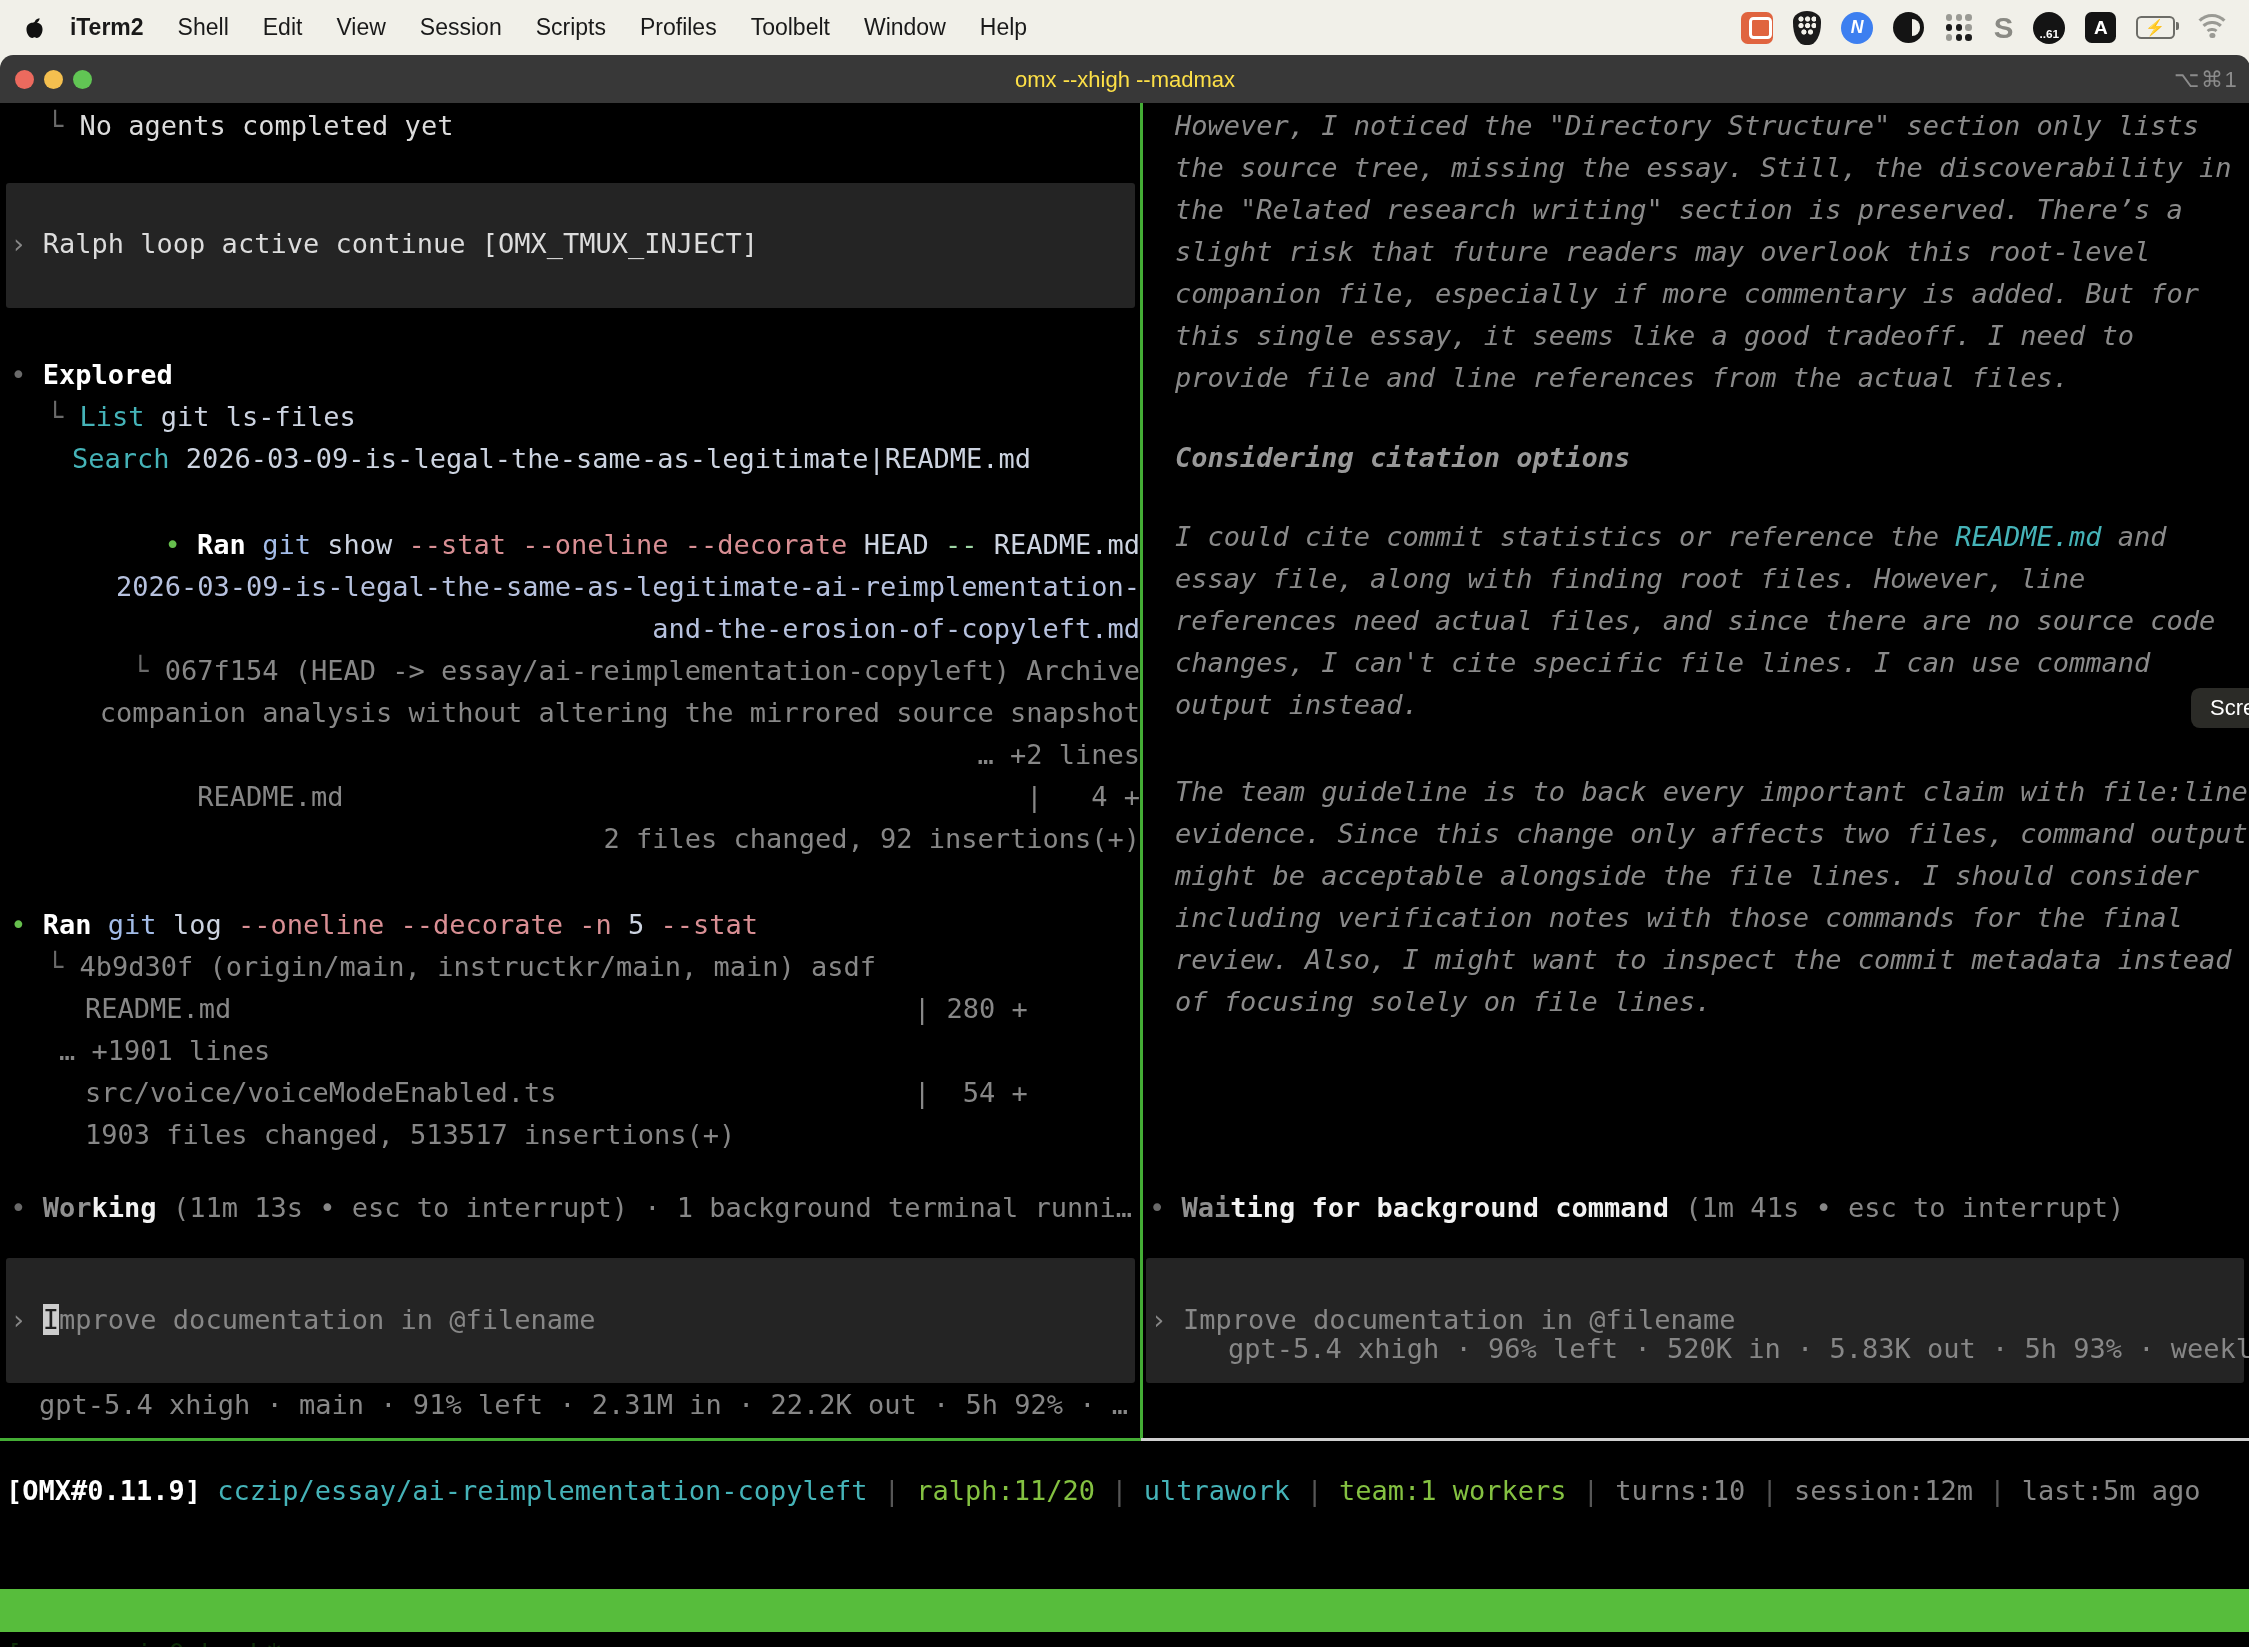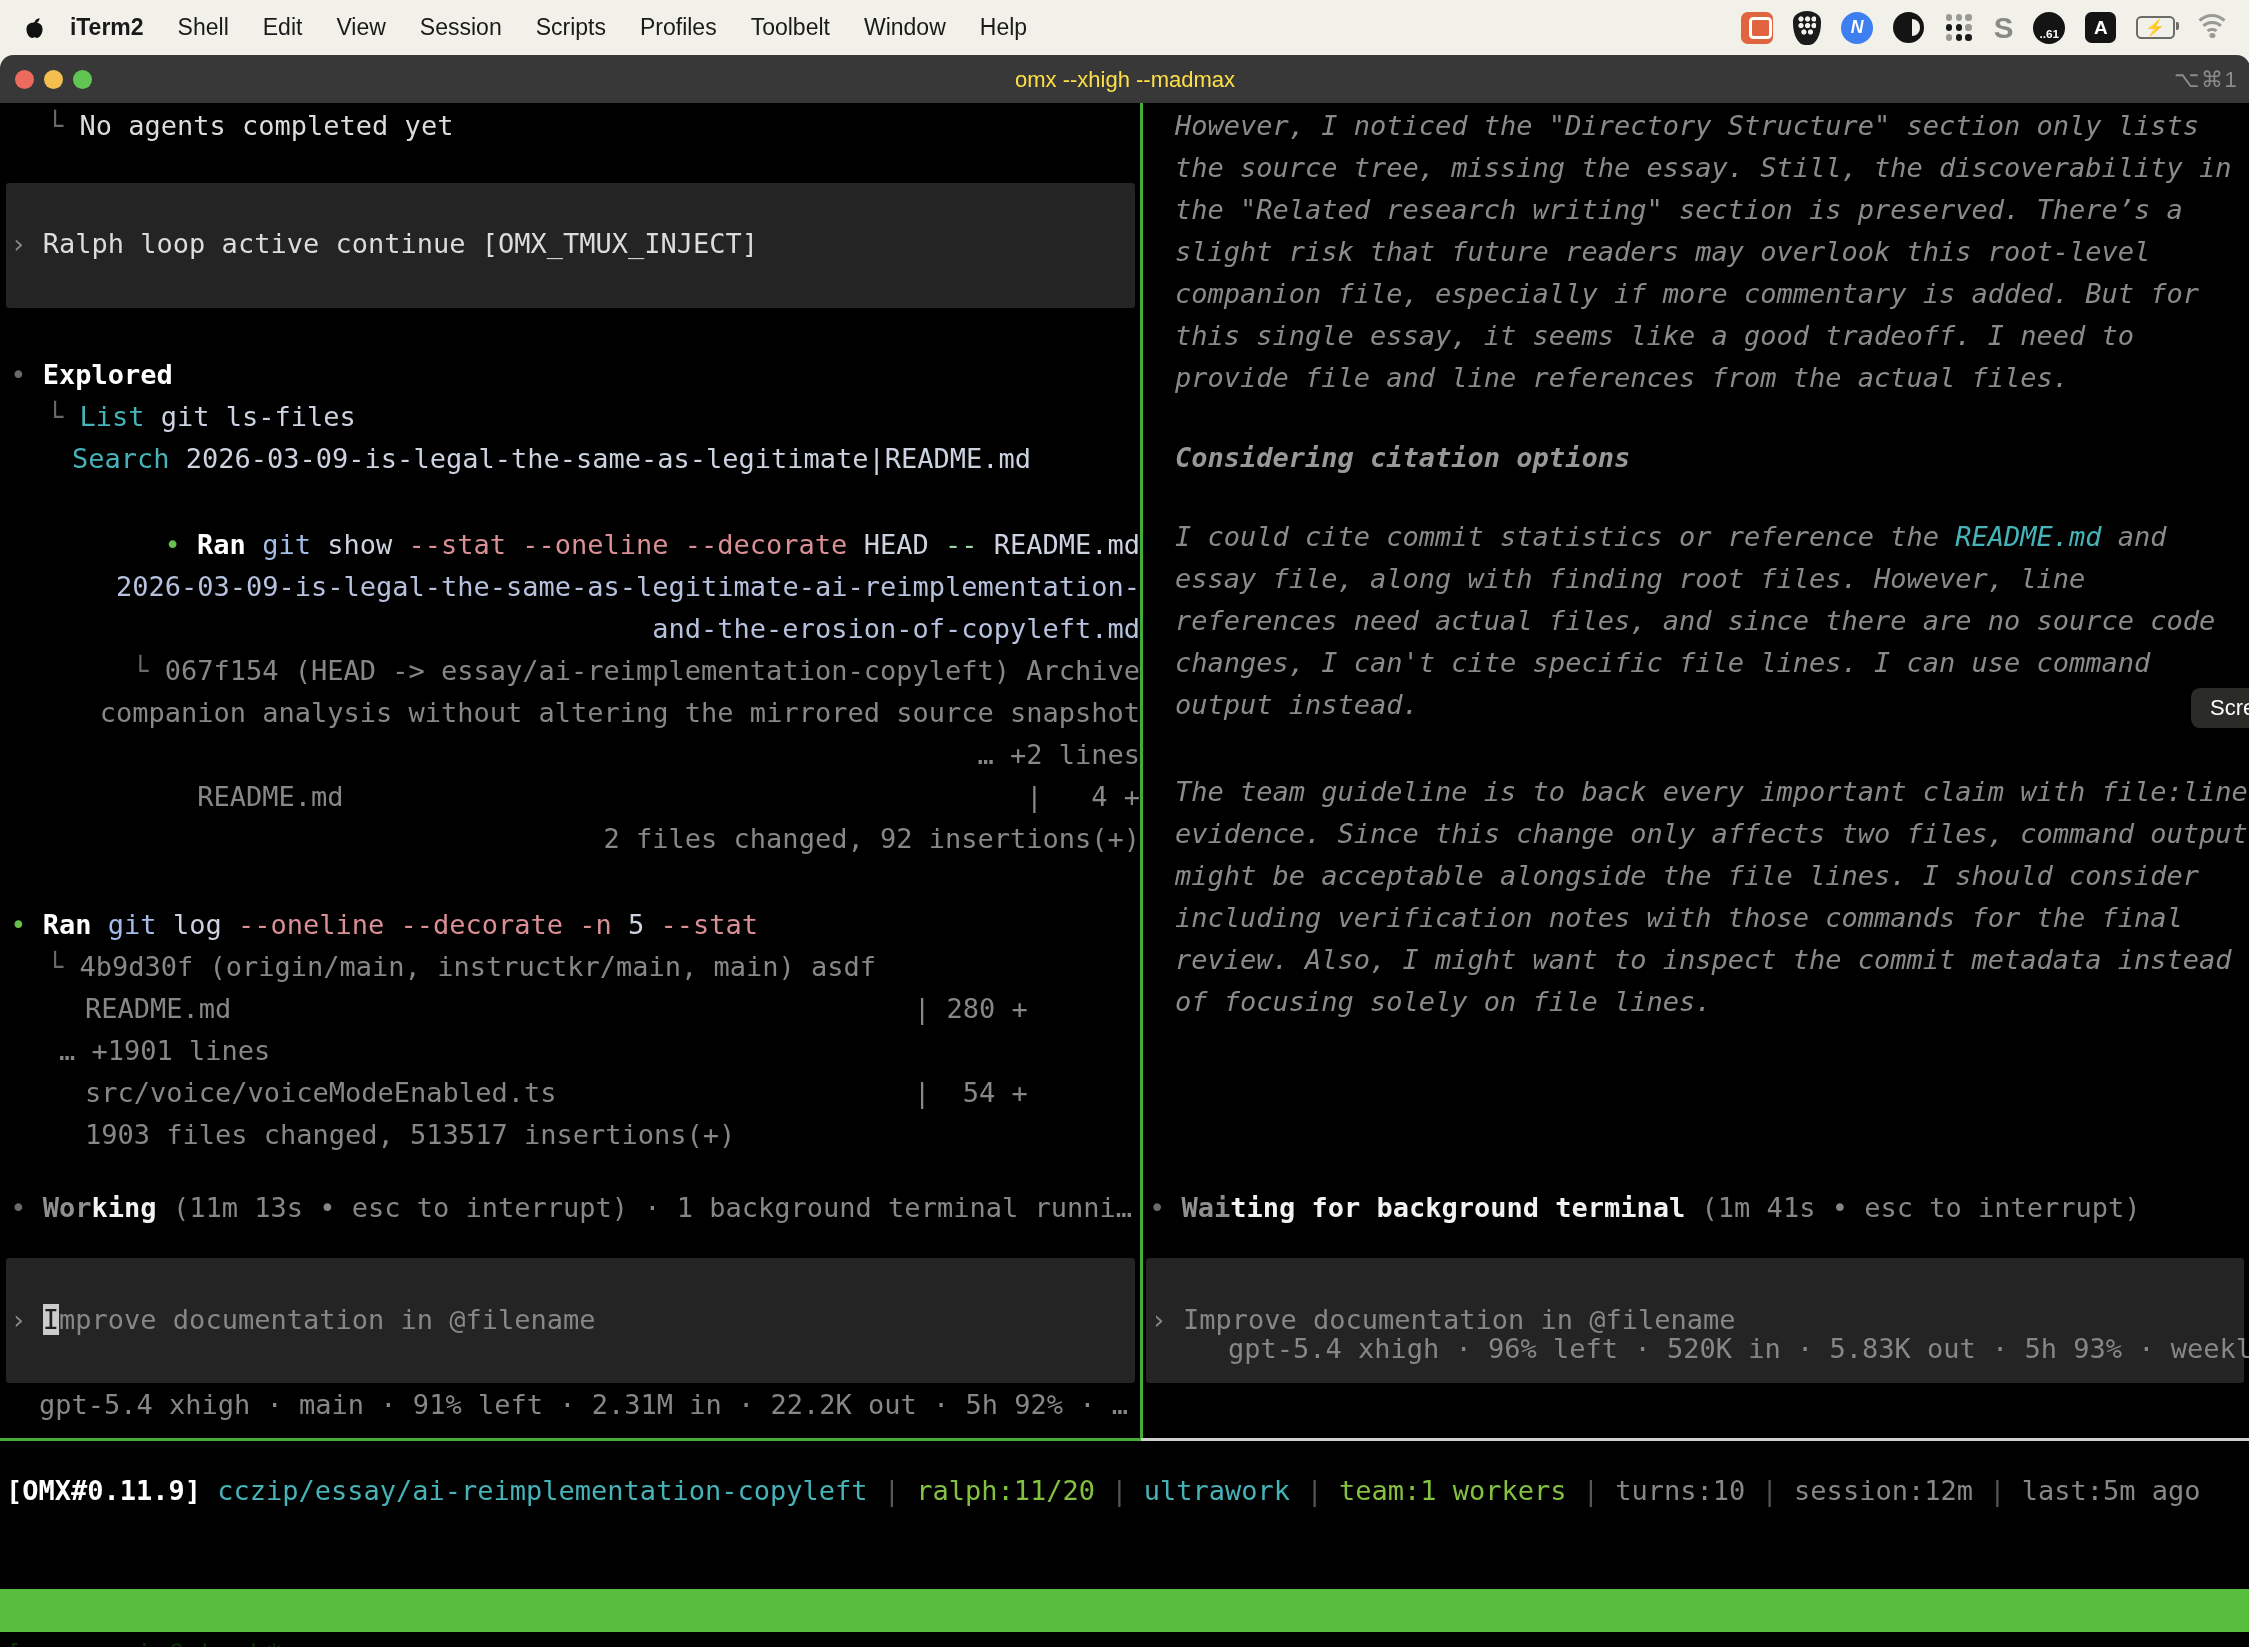--- a/index.html
+++ b/index.html
@@ -233,21 +233,21 @@
       </div>
       <div class="block" style="top: 668px;">
         <div class="trow" style="padding-left: 32px;"><span class="c-it">The team guideline is to back every important claim with file:line</span></div>
         <div class="trow" style="padding-left: 32px;"><span class="c-it">evidence. Since this change only affects two files, command output</span></div>
         <div class="trow" style="padding-left: 32px;"><span class="c-it">might be acceptable alongside the file lines. I should consider</span></div>
         <div class="trow" style="padding-left: 32px;"><span class="c-it">including verification notes with those commands for the final</span></div>
         <div class="trow" style="padding-left: 32px;"><span class="c-it">review. Also, I might want to inspect the commit metadata instead</span></div>
         <div class="trow" style="padding-left: 32px;"><span class="c-it">of focusing solely on file lines.</span></div>
       </div>
       <div class="block" style="top: 1084px;">
-        <div class="trow" style="padding-left: 5.9px;"><span class="c-dgray">• </span><span class="c-shim1">Wai</span><span class="c-shim2">ting for background terminal</span><span class="c-gray"> (1m 41s • esc to interrupt)</span></div>
+        <div class="trow" style="padding-left: 5.9px;"><span class="c-dgray">• </span><span class="c-shim1">Wai</span><span class="c-shim2">ting for background command</span><span class="c-gray"> (1m 41s • esc to interrupt)</span></div>
       </div>
       <div class="block" style="top: 1196px;">
         <div class="trow" style="padding-left: 7.4px;"><span class="c-gray">› </span><span class="c-gray">Improve documentation in @filename</span></div>
       </div>
       <div class="block" style="top: 1225px; margin-left: 48px;">
         <div class="trow" style="padding-left: 37px;"><span class="c-gray">gpt-5.4 xhigh · 96% left · 520K in · 5.83K out · 5h 93% · weekly …</span></div>
       </div>
     </div>
 </div>
 

